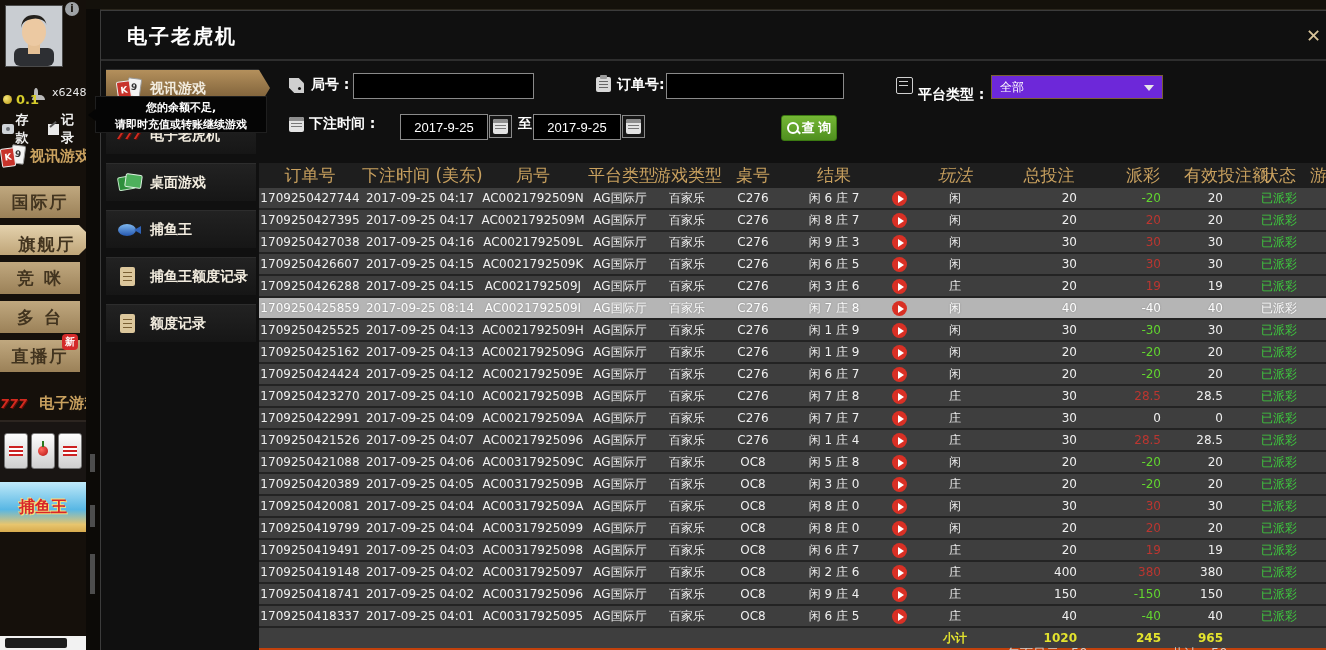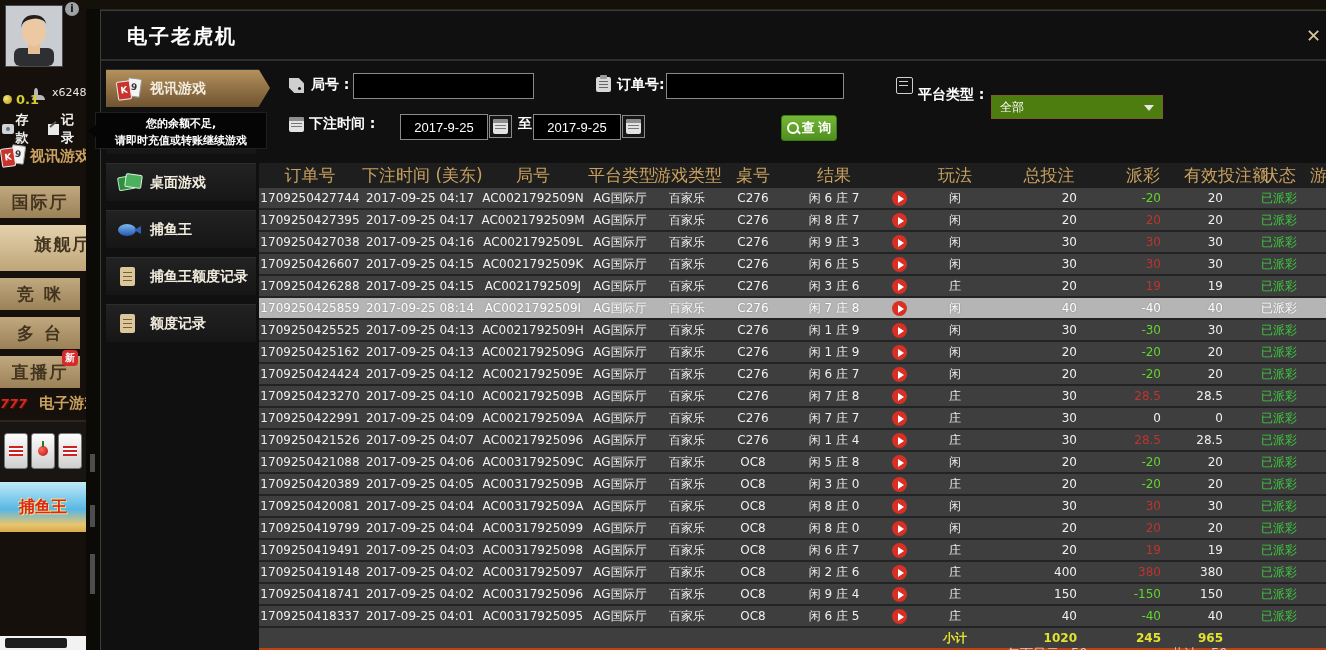--- a/index.html
+++ b/index.html
@@ -26,22 +26,22 @@
   .action{display:flex;align-items:center;gap:2px;cursor:pointer;}
   .ic-deposit{width:12px;height:10px;background:#cfd3d8;border-radius:2px;position:relative;display:inline-block;}
   .ic-deposit::after{content:"";position:absolute;left:4px;top:3px;width:4px;height:4px;border-radius:50%;background:#6b7076;}
   .ic-records{width:11px;height:11px;background:#e9e9e9;position:relative;display:inline-block;}
   .ic-records::after{content:"";position:absolute;left:2px;top:2px;width:8px;height:2px;background:#555;transform:rotate(-40deg);transform-origin:left;}
   .nav-video{position:absolute;left:0;top:138px;width:86px;height:36px;display:flex;align-items:center;gap:4px;cursor:pointer;}
   .nav-video .label, .nav-egames .label{color:var(--accent-tan);font-weight:bold;font-size:15px;white-space:nowrap;}
   #halls{position:absolute;left:0;top:186px;width:86px;}
   .hall{width:80px;height:32px;margin-bottom:7px;background:linear-gradient(#c0a87f,#9b8158);color:#42341f;
     font-weight:bold;font-size:17px;text-align:center;line-height:32px;letter-spacing:2px;position:relative;cursor:pointer;white-space:nowrap;}
-  .hall.selected{width:94px;height:46px;line-height:38px;background:linear-gradient(#e4d2ad,#bfa578);
-    clip-path:polygon(0 0,84% 0,100% 50%,84% 100%,0 100%);padding-left:16px;}
+  .hall.selected{width:94px;height:30px;line-height:38px;background:linear-gradient(#e4d2ad,#bfa578);
+    clip-path:polygon(0 0,84% 0,100% 50%,84% 100%,0 100%);}
   .hall .badge{position:absolute;right:2px;top:-6px;width:16px;height:16px;border-radius:4px;background:var(--new-badge-red);
     color:#fff;font-size:10px;line-height:16px;letter-spacing:0;text-align:center;}
   .nav-egames{position:absolute;left:0;top:388px;width:86px;height:30px;display:flex;align-items:center;gap:12px;cursor:pointer;}
   .seven77{color:#d22a1f;font:bold italic 13px "DejaVu Sans",sans-serif;text-shadow:1px 1px 0 #5a0e08;white-space:nowrap;}
   .slot-banner{position:absolute;left:0;top:420px;width:86px;height:58px;background:#191513;border-top:2px solid #2c2520;display:flex;align-items:center;justify-content:center;gap:3px;cursor:pointer;}
   .reel{width:22px;height:34px;background:linear-gradient(#fdfdfd,#cfcfcf);border-radius:3px;border:1px solid #777;display:flex;align-items:center;justify-content:center;}
   .cherry{width:10px;height:10px;border-radius:50%;background:radial-gradient(circle at 35% 35%,#ff6b5e,#b50f0f);position:relative;}
   .cherry::after{content:"";position:absolute;left:4px;top:-5px;width:2px;height:6px;background:#2c7a1e;}
   .reel .bars{width:14px;height:10px;background:repeating-linear-gradient(#c22 0 2px,#fff 2px 4px);}
   .fish-banner{position:absolute;left:0;top:482px;width:86px;height:50px;background:linear-gradient(#bfe9f8 0%,#58b7e4 55%,#e7c56e 85%,#d8ab4e 100%);
@@ -71,43 +71,43 @@
     font:bold 9px/17px "DejaVu Sans",sans-serif;text-align:center;border:1px solid #999;border-radius:2px;transform:rotate(8deg);}
   .slot-777-icon::before{content:"777";position:absolute;left:0;top:4px;color:#d22a1f;font:bold italic 12px "DejaVu Sans",sans-serif;text-shadow:1px 1px 0 #5a0e08;}
   .table-cards-icon::before{content:"";position:absolute;left:2px;top:5px;width:15px;height:12px;background:#2e8f3c;border:1px solid #bfe6c5;border-radius:2px;transform:rotate(-10deg);}
   .table-cards-icon::after{content:"";position:absolute;left:9px;top:3px;width:15px;height:12px;background:#4db05c;border:1px solid #dff3e2;border-radius:2px;transform:rotate(8deg);}
   .fish-icon::before{content:"";position:absolute;left:2px;top:6px;width:18px;height:12px;border-radius:50%;background:linear-gradient(#7fb8ef,#2457b0);}
   .fish-icon::after{content:"";position:absolute;left:18px;top:8px;border-top:4px solid transparent;border-bottom:4px solid transparent;border-right:7px solid #2f63b8;}
   .document-icon::before{content:"";position:absolute;left:4px;top:2px;width:15px;height:19px;background:#dcc79c;border-radius:2px;}
   .document-icon::after{content:"";position:absolute;left:7px;top:7px;width:9px;height:1px;background:#7a5f33;box-shadow:0 4px 0 #7a5f33,0 8px 0 #7a5f33;}
 
   
-  .tooltip{position:absolute;left:-6px;top:101px;width:172px;height:37px;background:#050505;border:1px solid #1f1f1f;z-index:30;
+  .tooltip{position:absolute;left:-6px;top:85px;width:172px;height:37px;background:#050505;border:1px solid #1f1f1f;z-index:30;
     color:#fff;font-size:11px;font-weight:bold;text-align:center;line-height:17px;box-sizing:border-box;padding-top:2px;}
   .tooltip::before{content:"";position:absolute;left:-8px;top:12px;border-top:6px solid transparent;border-bottom:6px solid transparent;border-right:8px solid #050505;}
 
   
   .flabel{position:absolute;color:#fff;font-weight:bold;font-size:14px;white-space:nowrap;}
   .fic{position:absolute;width:15px;height:15px;}
   .tag-icon{background:#cfcfcf;clip-path:polygon(0 35%,35% 0,100% 0,100% 65%,65% 100%,0 100%);transform:rotate(90deg);}
   .tag-icon::after{content:"";position:absolute;right:3px;top:3px;width:3px;height:3px;border-radius:50%;background:#151515;}
   .clipboard-icon{background:#d8d8d8;border-radius:2px;}
   .clipboard-icon::before{content:"";position:absolute;left:4px;top:-2px;width:7px;height:4px;background:#9a9a9a;border-radius:1px;}
   .clipboard-icon::after{content:"";position:absolute;left:3px;top:4px;width:9px;height:1px;background:#666;box-shadow:0 3px 0 #666,0 6px 0 #666;}
   .db-icon{border:1px solid #d0d0d0;border-radius:2px;}
   .db-icon::after{content:"";position:absolute;left:2px;top:3px;width:9px;height:1px;background:#d0d0d0;box-shadow:0 4px 0 #d0d0d0;}
   .cal-icon{background:#e3e3e3;border-radius:2px;}
   .cal-icon::before{content:"";position:absolute;left:0;top:0;width:15px;height:4px;background:#8e8e8e;border-radius:2px 2px 0 0;}
   .cal-icon::after{content:"";position:absolute;left:2px;top:6px;width:11px;height:1px;background:#777;box-shadow:0 3px 0 #777;}
   .finput{position:absolute;background:#000;border:1px solid #8a8a8a;color:#fff;font-size:13px;box-sizing:border-box;height:26px;padding:0 6px;}
   .date-input{text-align:center;width:88px;}
   .cal-btn{position:absolute;width:23px;height:23px;background:#161616;border:1px solid #8a8a8a;box-sizing:border-box;cursor:pointer;padding:0;}
   .cal-btn .cal-icon{left:3px;top:3px;}
-  .select{position:absolute;width:172px;height:24px;background:#4d7c0f;border:1px solid #7a5f33;box-sizing:border-box;color:#fff;
-    font-size:12px;line-height:22px;padding-left:8px;cursor:pointer;margin-top:20px;}
+  .select{position:absolute;width:172px;height:24px;background:#6d28d9;border:1px solid #7a5f33;box-sizing:border-box;color:#fff;
+    font-size:12px;line-height:22px;padding-left:8px;cursor:pointer;}
   .select .arrow{position:absolute;right:8px;top:9px;border-left:5px solid transparent;border-right:5px solid transparent;border-top:6px solid #e8e8e8;}
   .search-btn{position:absolute;left:680px;top:104px;width:56px;height:26px;background:linear-gradient(var(--search-button-green),#4f8f1f);
     border:1px solid #3c7a12;border-radius:3px;color:#fff;font-weight:bold;font-size:13px;cursor:pointer;display:flex;align-items:center;justify-content:center;gap:3px;padding:0;}
   .mag{width:8px;height:8px;border:2px solid #fff;border-radius:50%;position:relative;display:inline-block;}
   .mag::after{content:"";position:absolute;left:7px;top:7px;width:5px;height:2px;background:#fff;transform:rotate(45deg);}
 
   
   #records{position:absolute;left:158px;top:152px;width:1083px;border-collapse:collapse;table-layout:fixed;font-size:12px;color:#efefef;}
   #records th{height:23px;background:#1e1e1e;color:var(--accent-tan);font-weight:normal;font-size:17px;white-space:nowrap;overflow:visible;}
   #records td{height:20px;background:#3e3e3e;border-bottom:2px solid #232323;text-align:center;white-space:nowrap;overflow:hidden;padding:0;}
@@ -273,21 +273,21 @@
     <thead>
         <tr id="records-head-row">
           <th style="width: 100px;">订单号</th>
           <th style="width: 116px;">下注时间 (美东)</th>
           <th style="width: 106px;">局号</th>
           <th style="width: 64px;">平台类型</th>
           <th style="width: 66px;">游戏类型</th>
           <th style="width: 62px;">桌号</th>
           <th style="width: 96px;">结果</th>
           <th style="width: 30px;"></th>
-          <th style="width: 78px;">玩法</th>
+          <th style="width: 78px; font-style: italic;">玩法</th>
           <th style="width: 106px;">总投注</th>
           <th style="width: 78px;">派彩</th>
           <th style="width: 64px;">有效投注额</th>
           <th style="width: 58px;">状态</th>
           <th style="width: 59px;">游戏模式</th>
         </tr>
       </thead>
     <tbody id="records-tbody">
         <tr>
           <td>1709250427744</td>

